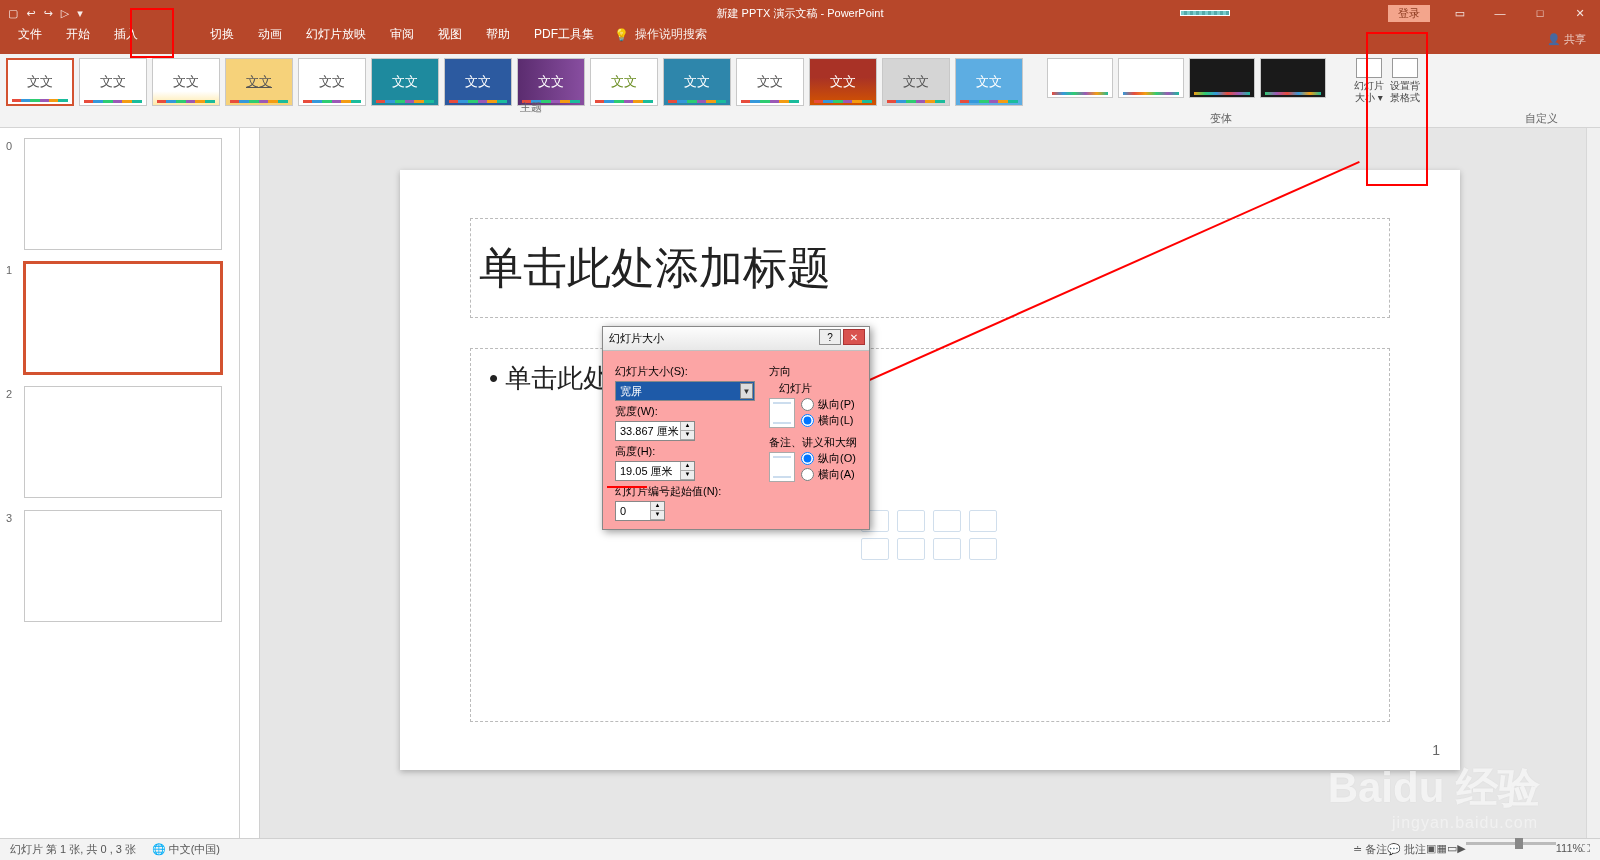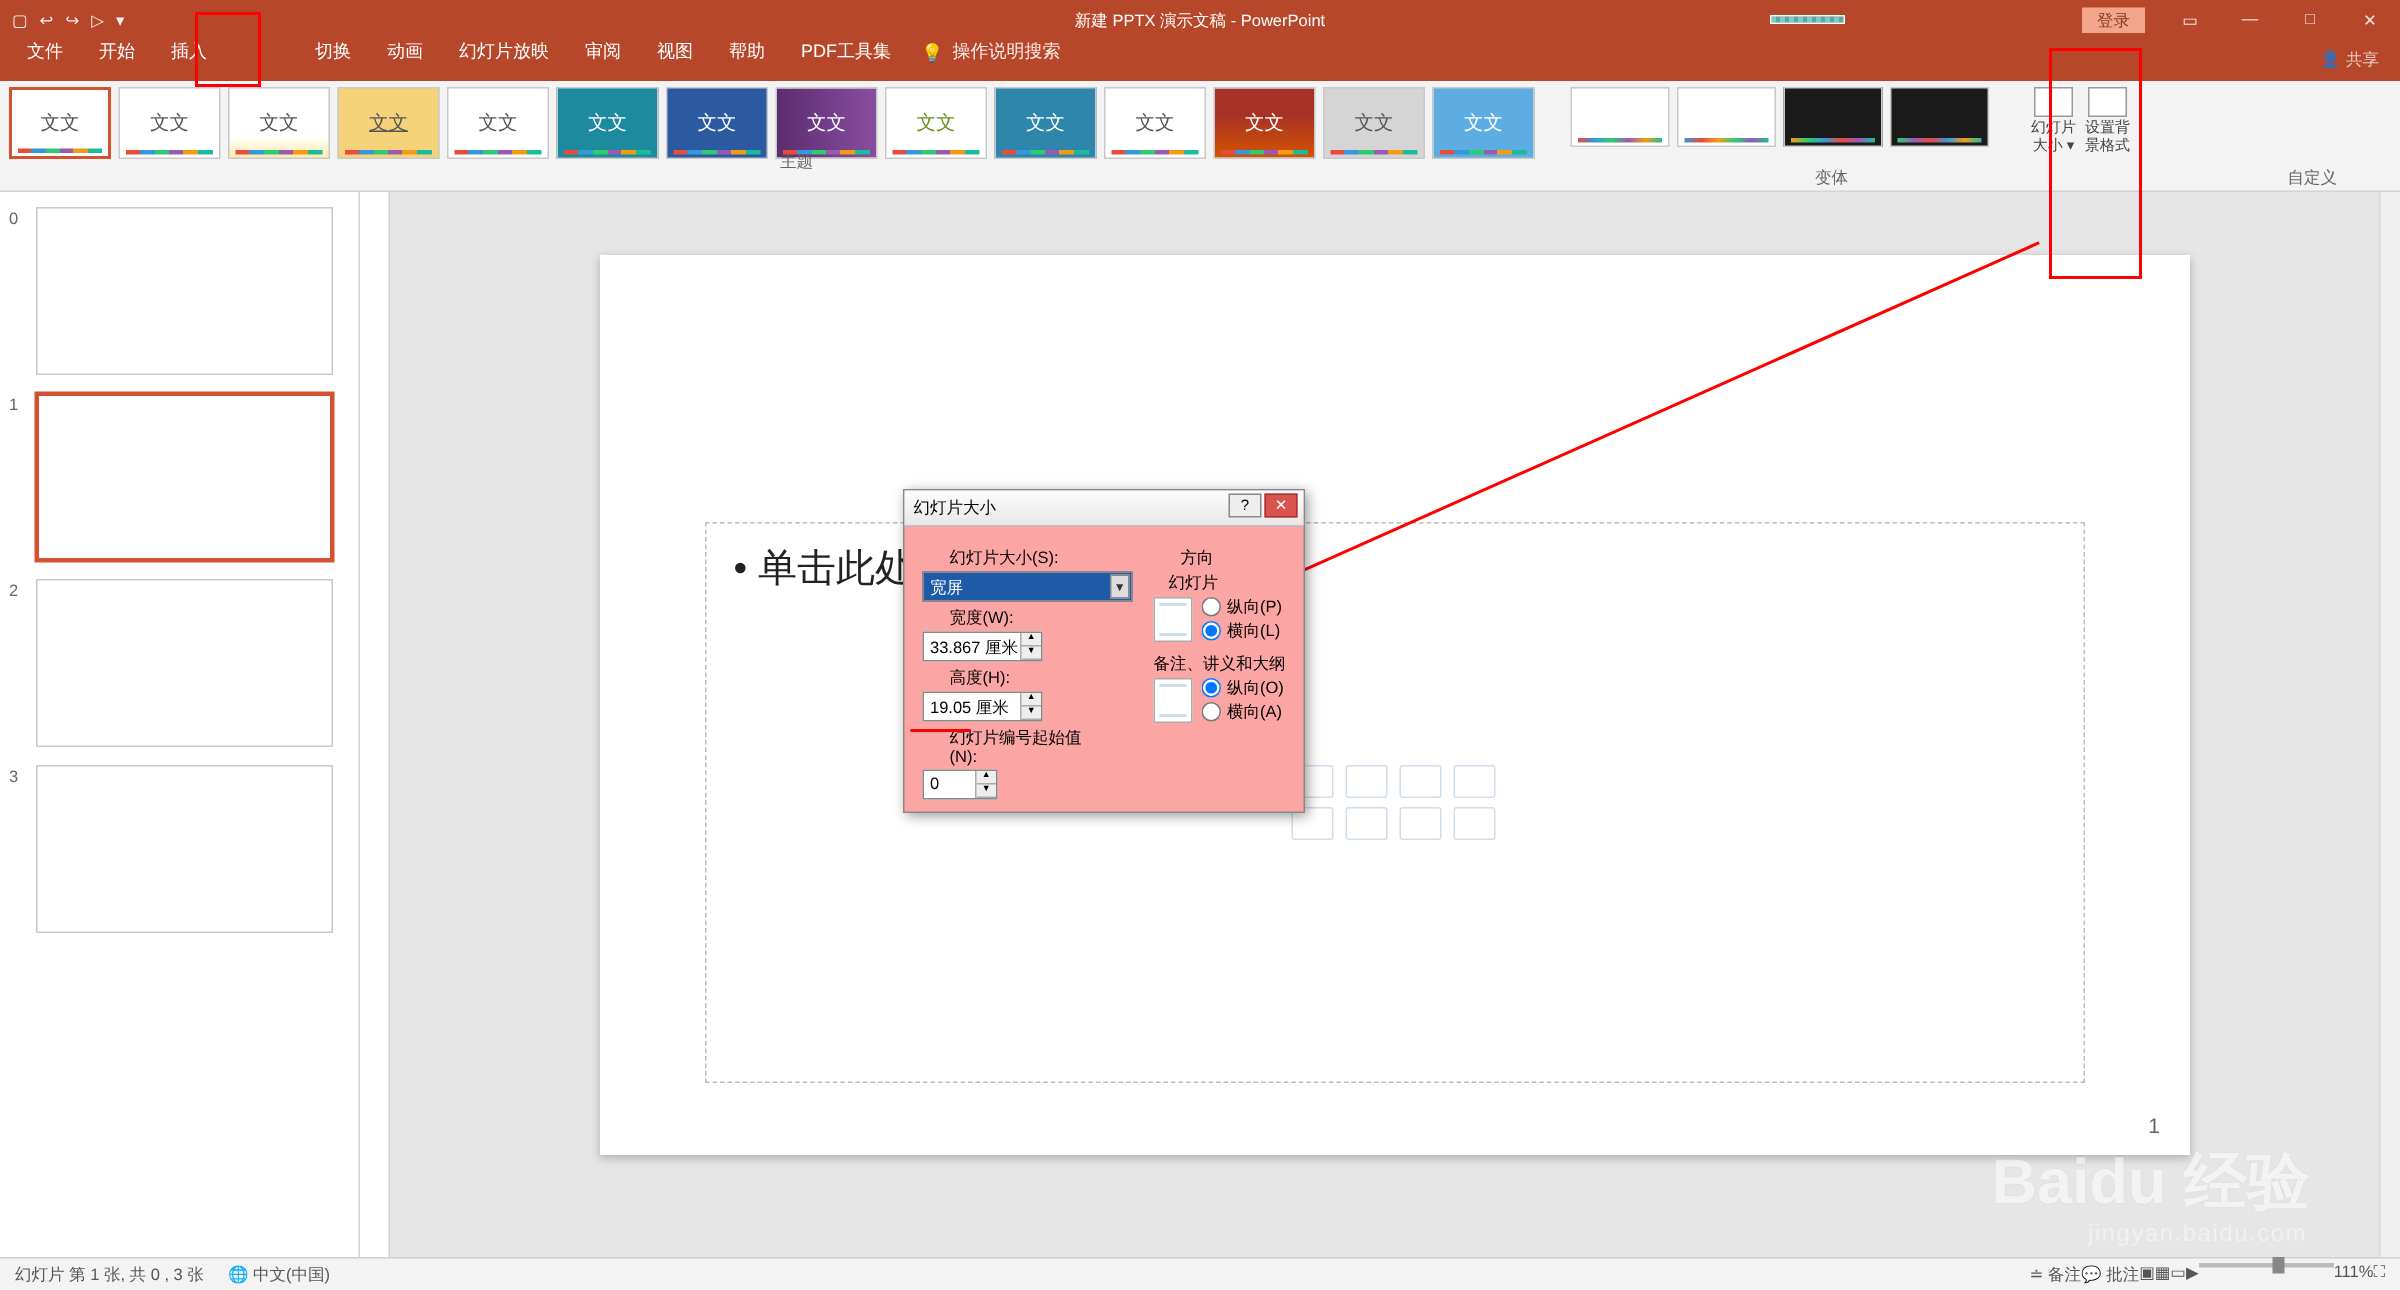--- a/index.html
+++ b/index.html
@@ -67,21 +67,21 @@
 .pgnum { position: absolute; right: 20px; bottom: 12px; font-size: 14px; color: #666; }
 
 
 .dlg { position: absolute; left: 602px; top: 326px; width: 268px; background: #fca5a5; border: 1px solid #888; box-shadow: 2px 2px 8px rgba(0,0,0,.4); z-index: 100; font-size: 11px; }
 .dlg-title { height: 24px; background: linear-gradient(#fdfdfd,#e8e8e8); border-bottom: 1px solid #c0c0c0; display: flex; align-items: center; padding: 0 6px; position: relative; }
 .dlg-title .dbtns { position: absolute; right: 4px; top: 2px; display: flex; gap: 2px; }
 .dbtn { width: 22px; height: 16px; border: 1px solid #888; background: #eee; font-size: 10px; display: flex; align-items: center; justify-content: center; cursor: pointer; }
 .dbtn.x { background: #d9534f; color: #fff; border-color: #a33; }
 .dlg-body { padding: 10px 12px 8px; display: flex; gap: 14px; }
 .dcol { flex: 1; }
-.dlabel { margin: 3px 18px 2px; }
+.dlabel { margin: 3px 0 2px; }
 .dsel { width: 140px; height: 20px; border: 1px solid #888; background: #1e5aa8; color: #fff; padding: 0 4px; display: flex; align-items: center; justify-content: space-between; cursor: pointer; }
 .dsel .dd { width: 13px; height: 16px; background: #ddd; color: #333; display: flex; align-items: center; justify-content: center; border: 1px solid #888; margin-right: -3px; font-size: 8px; }
 .dspin { width: 80px; height: 20px; border: 1px solid #888; background: #fff; padding: 0 4px; display: flex; align-items: center; position: relative; }
 .dspin .sp { position: absolute; right: 0; top: 0; bottom: 0; width: 14px; border-left: 1px solid #aaa; background: #eee; display: flex; flex-direction: column; }
 .dspin .sp div { flex: 1; font-size: 6px; text-align: center; border-bottom: 1px solid #aaa; cursor: pointer; }
 .dr-sec { margin-bottom: 6px; }
 .dr-row { display: flex; align-items: center; gap: 4px; margin: 1px 0; }
 .dr-row input[type=radio]{ margin: 0; }
 .page-ic { width: 26px; height: 30px; border: 1px solid #aaa; background: #fff; display: inline-block; margin-right: 6px; position: relative; }
 .page-ic::after { content: ""; position: absolute; inset: 3px; border-top: 2px solid #cde; border-bottom: 2px solid #cde; }
@@ -246,20 +246,21 @@
     <div class="oslide">
         <div class="onum">3</div>
         <div class="othumb"></div>
       </div>
   </div>
   <div class="ruler-v"></div>
   <div class="editor">
 
     <div class="canvas-wrap">
       <div class="slide">
+        <div class="ph-title">单击此处添加标题</div>
         <div class="ph-body">
           <span>• 单击此处添</span>
           <div class="body-icons">
             <div></div>
               <div></div>
               <div></div>
               <div></div>
               <div></div>
               <div></div>
               <div></div>

